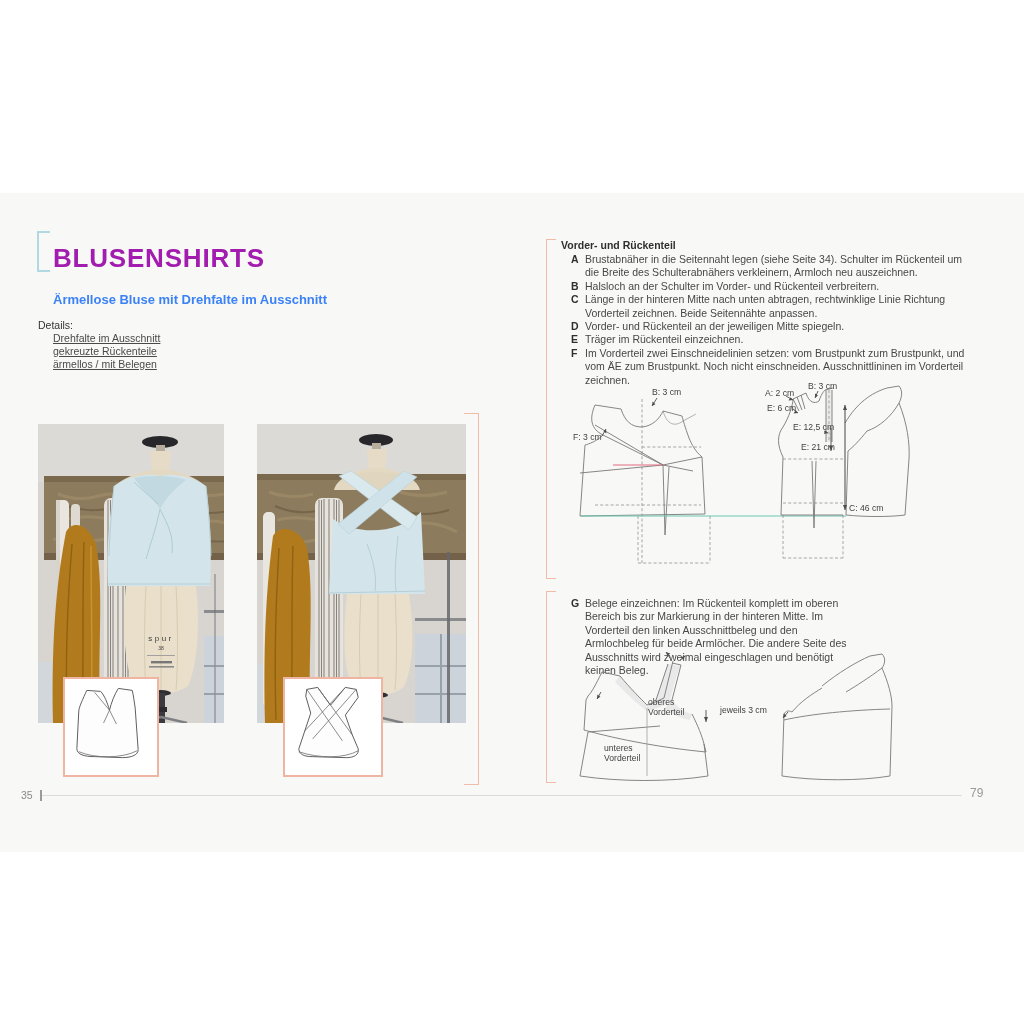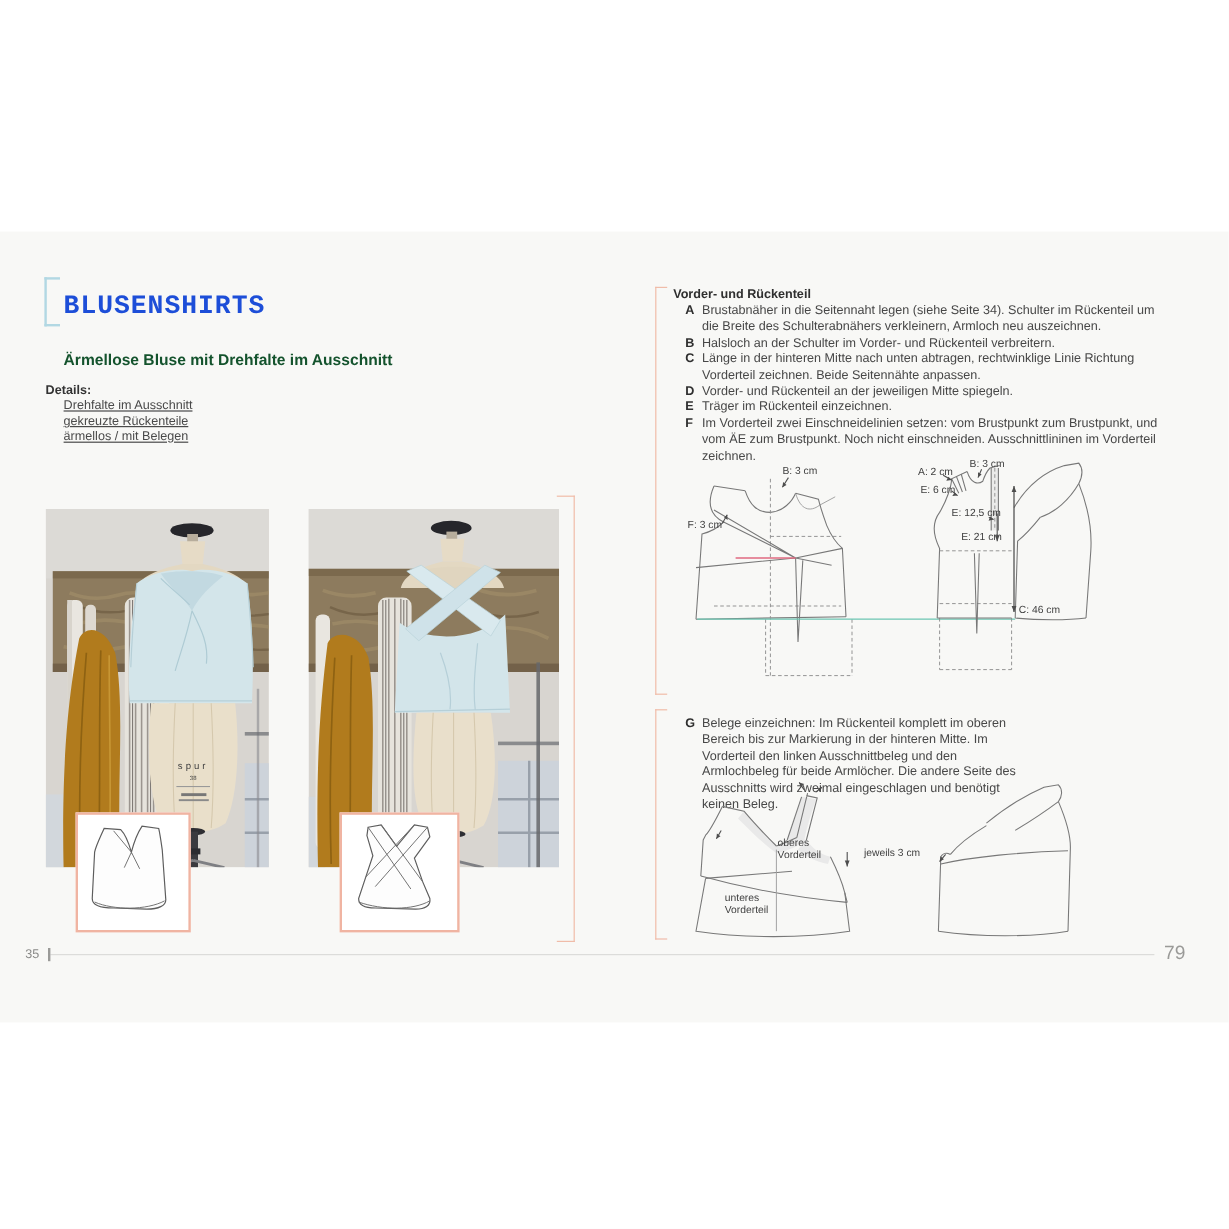--- a/index.html
+++ b/index.html
@@ -6,23 +6,23 @@
   body{
     width:1024px;height:1024px;position:relative;background:#ffffff;
     font-family:"Liberation Sans",sans-serif;color:#3e3e3e;overflow:hidden;
   }
   .spread{position:absolute;left:0;top:193px;width:1024px;height:659px;background:#f8f8f6;}
   .abs{position:absolute;}
 
   
   .title-bracket{left:37px;top:231px;width:11px;height:37px;
     border-left:2.5px solid #b2d8e3;border-top:2.5px solid #b2d8e3;border-bottom:2.5px solid #b2d8e3;}
-  .page-title{left:53px;top:243px;font-size:22px;font-weight:bold;letter-spacing:0.8px;color:#1d4ed8;font-family:Liberation Mono, monospace;}
-  .page-subtitle{left:53px;top:292px;font-size:13px;font-weight:bold;color:#14532d;}
-  .details-heading{left:38px;top:319px;font-size:10.5px;font-weight:bold;color:#333;}
+  .page-title{left:53px;top:243px;font-size:26px;font-weight:bold;letter-spacing:0.8px;color:#a21caf;}
+  .page-subtitle{left:53px;top:292px;font-size:13px;font-weight:bold;color:#3b82f6;}
+  .details-heading{left:38px;top:319px;font-size:10.5px;font-weight:normal;color:#333;}
   .details-list{left:53px;top:332px;font-size:10.5px;line-height:13px;color:#4a4a4a;text-decoration:underline;}
   .photo{top:424px;height:299px;overflow:hidden;}
   .photo-front{left:38px;width:186px;}
   .photo-back{left:257px;width:209px;}
   .photo-bracket{left:464px;top:413px;width:14px;height:370px;
     border-right:1.5px solid #f0bca9;border-top:1.5px solid #f0bca9;border-bottom:1.5px solid #f0bca9;}
   .inset{top:677px;height:96px;background:#ffffff;border:2px solid #f0b4a2;}
   .inset-front{left:63px;width:92px;}
   .inset-back{left:283px;width:96px;}
 
@@ -33,21 +33,21 @@
   .section-heading{left:561px;top:239px;font-size:10.5px;font-weight:bold;color:#2f2f2f;}
   .steps{left:561px;top:253px;width:406px;}
   .step{display:flex;font-size:10.5px;line-height:13.4px;color:#474747;}
   .step .letter{flex:0 0 14px;font-weight:bold;color:#2f2f2f;padding-left:10px;box-sizing:content-box;}
   .step .text{flex:1;}
   .step-g{left:561px;top:597px;width:290px;}
   .footer-rule{left:42px;top:795px;width:920px;height:1px;background:#dcdcda;}
   .footer-tick{left:40px;top:790px;width:1.5px;height:11px;background:#9a9a98;}
   .pageno{font-size:10.5px;color:#8a8a88;}
   .pageno-left{left:21px;top:789px;}
-  .pageno-right{left:970px;top:786px;font-size:16px;color:#9a9a98;}
+  .pageno-right{left:970px;top:786px;font-size:12px;color:#9a9a98;}
 
   svg{display:block;}
   svg text{font-family:"Liberation Sans",sans-serif;fill:#3f3f3f;}
   .diag text{font-size:8.6px;}
   .pat{fill:none;stroke:#787878;stroke-width:0.9;}
   .pat-light{fill:none;stroke:#a0a0a0;stroke-width:0.8;}
   .pat-dash{fill:none;stroke:#909090;stroke-width:0.8;stroke-dasharray:3 2.2;}
   .pat-arrow{fill:none;stroke:#4d4d4d;stroke-width:0.9;}
   .ah{fill:#4d4d4d;stroke:none;}
 </style>

